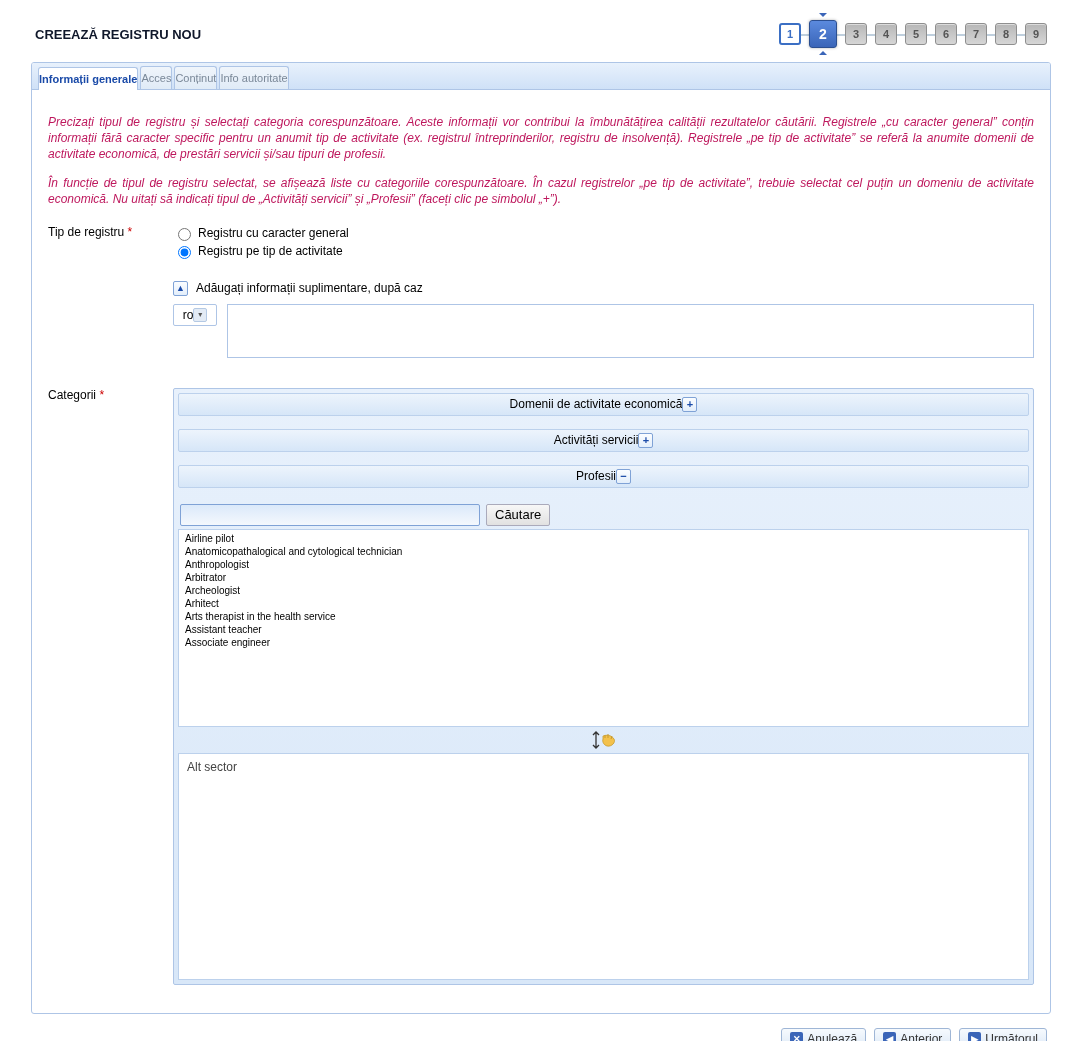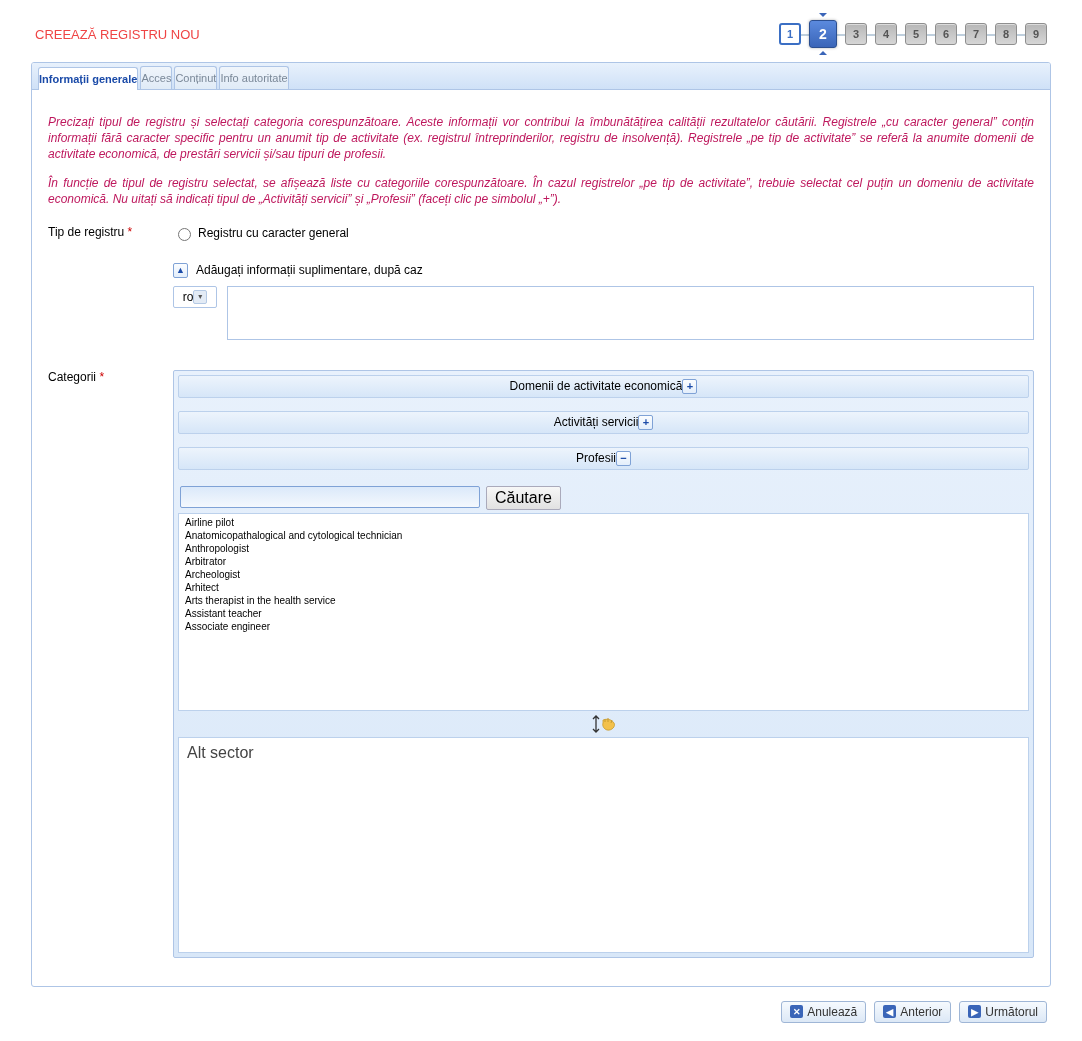--- a/index.html
+++ b/index.html
@@ -5,21 +5,21 @@
   * { box-sizing: border-box; }
   body {
     margin: 0;
     font-family: Tahoma, Arial, sans-serif;
     font-size: 12px;
     background: #fff;
     color: #000;
   }
   .page { width: 1020px; margin: 20px auto; }
   .header-row { display: flex; justify-content: space-between; align-items: center; margin-bottom: 14px; padding: 0 4px; }
-  .page-title { color: #ef4444; font-weight: normal; font-size: 13px; }
+  .page-title { color: #0f172a; font-weight: bold; font-size: 13px; }
   .steps { display: flex; gap: 8px; align-items: center; position: relative; }
   .steps::before {
     content: ''; position: absolute; left: 0; right: 0; top: 50%; height: 2px;
     background: #bfcfdd; z-index: 0;
   }
   .step {
     width: 22px; height: 22px; border-radius: 3px;
     background: linear-gradient(to bottom, #b7b7b7, #d6d6d6);
     border: 1px solid #8f8f8f;
     display: flex; align-items: center; justify-content: center;
@@ -124,31 +124,31 @@
     border-radius:2px;
   }
   .search-row { display:flex; gap:6px; padding:3px 2px 3px 2px; }
   .search-input {
     flex:0 0 300px; height:22px; border:1px solid #7fa2d6;
     background:linear-gradient(to bottom,#dbe9fa,#f4f8fd); border-radius:2px;
   }
   .search-btn {
     border:1px solid #aab;
     background:linear-gradient(to bottom,#f7f7f7,#e1e1e1);
-    padding:2px 8px; font-size:16px; border-radius:2px;
+    padding:2px 8px; font-size:13px; border-radius:2px;
   }
   .listbox-wrap { position:relative; border:1px solid #bcd1ec; background:#fff; }
   .listbox { height:196px; overflow-y:scroll; padding:2px 4px; font-size:10px; }
   .listbox .item { padding:1px 2px 1px 2px; }
   .drag-handle { display:flex; justify-content:center; align-items:center; height:26px; }
   .drag-handle svg { width:28px; height:24px; }
   .alt-sector {
     background:#fff; border:1px solid #bcd1ec; padding:6px 8px;
   }
-  .alt-sector .hdr { font-size:16px; color:#444; margin-bottom:4px; }
+  .alt-sector .hdr { font-size:12px; color:#444; margin-bottom:19px; }
   .alt-sector .space { height:180px; }
 
   .footer-buttons { display:flex; justify-content:flex-end; gap:8px; margin-top:14px; padding:0 4px 20px;}
   .btn {
     border:1px solid #9fb6d6;
     background:linear-gradient(to bottom,#f6fafe,#dce8f6);
     padding:3px 8px; font-size:12px; border-radius:3px;
     display:flex; align-items:center; gap:4px; color:#333;
   }
   .btn .ic{
@@ -190,20 +190,24 @@
       <div class="form-row">
         <div class="form-label">
           <span>Tip de registru</span> <span class="req">*</span>
         </div>
         <div class="form-body">
           <div id="radio-container">
               <label class="radio-row">
                 <input type="radio" name="rt" style="">
                 <span>Registru cu caracter general</span>
               </label>
+              <label class="radio-row">
+                <input type="radio" name="rt" checked="" style="">
+                <span>Registru pe tip de activitate</span>
+              </label>
             </div>
 
           <div class="toggle-row">
             <div class="toggle-btn">▲</div>
             <span>Adăugați informații suplimentare, după caz</span>
           </div>
           <div class="lang-textarea-row">
             <div class="lang-select">
               <span>ro</span>
               <span class="chev">▾</span>

